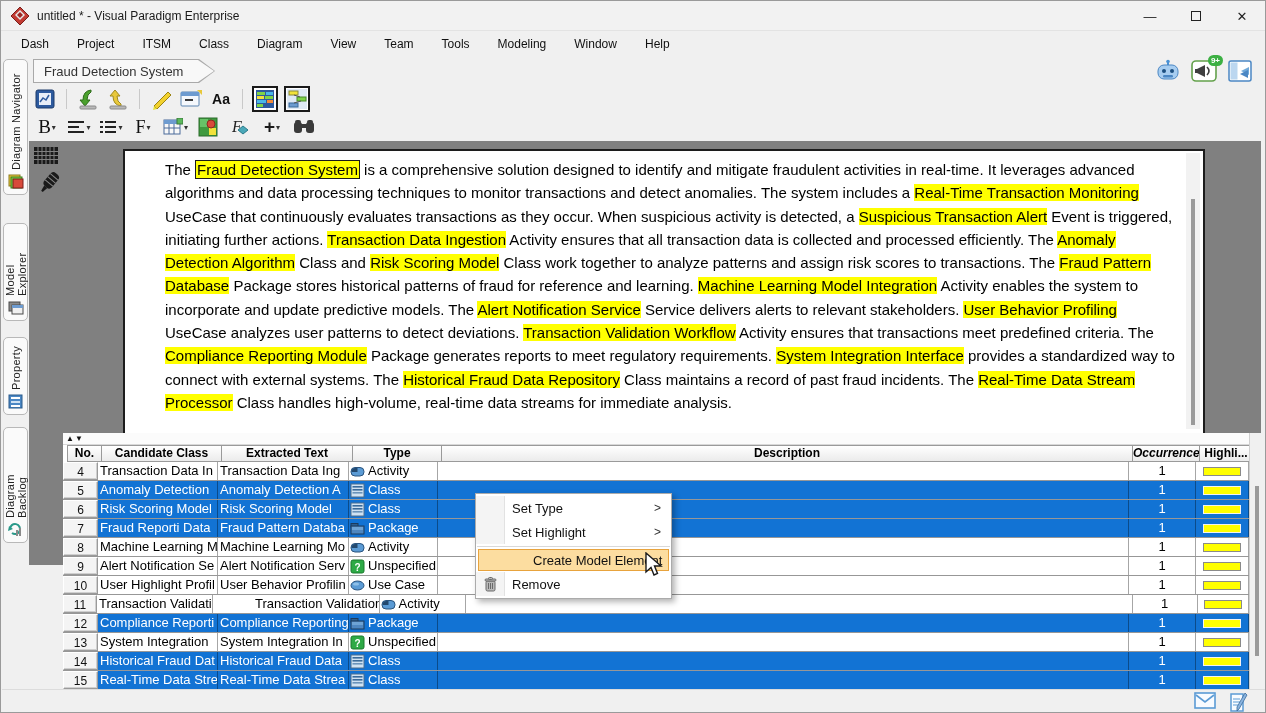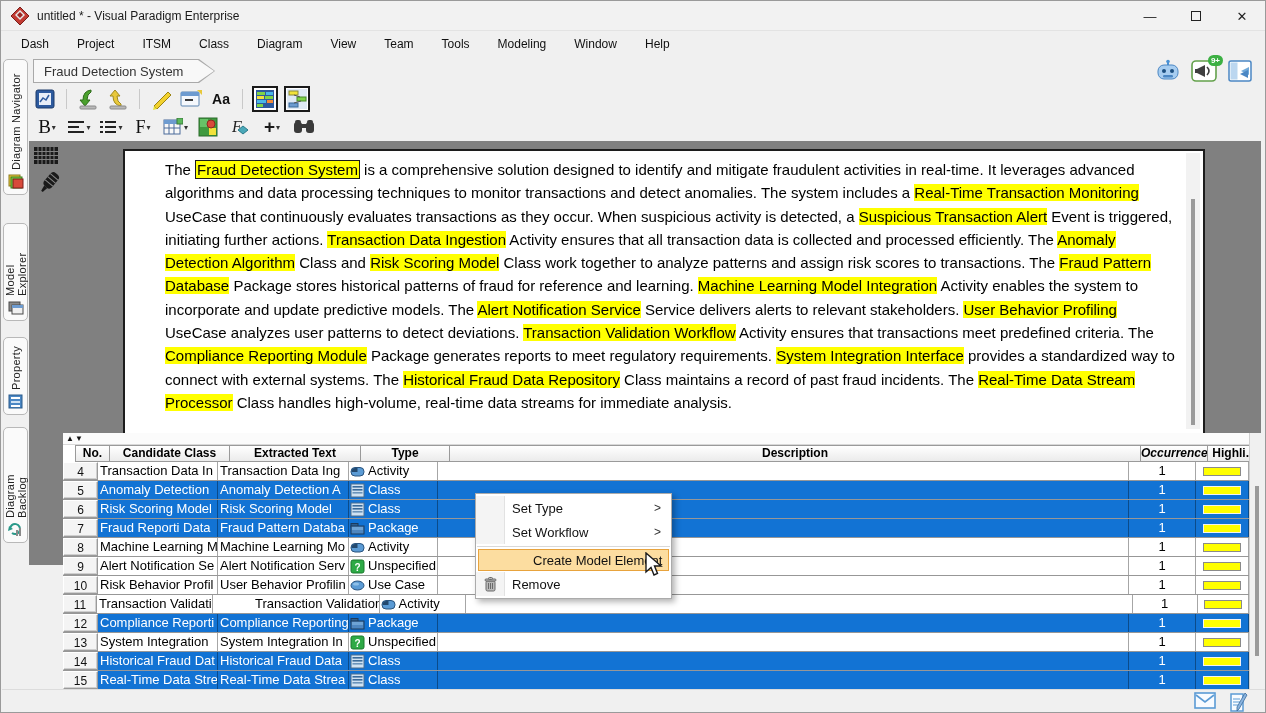--- a/index.html
+++ b/index.html
@@ -72,21 +72,21 @@
 
   
   .canvas-grid-icon { position:absolute; left:5px; top:6px; }
   .canvas-stamp-icon { position:absolute; left:8px; top:30px; }
 
   
   .tablepanel { position:absolute; left:62px; top:432px; width:1200px; height:257px; background:#ffffff; }
   .tp-strip { position:absolute; top:0; left:0; width:100%; height:12px; background:#fbfbfb;
               border-bottom:1px solid #d8d8d8; display:flex; align-items:center; padding-left:3px; gap:1px; }
   .tp-arrow { font-size:8px; color:#111; line-height:10px; }
-  .thead { position:absolute; top:12px; left:12px; height:20px; display:flex; }
+  .thead { position:absolute; top:12px; left:4px; height:20px; display:flex; }
   .hcell { height:17px; font-size:12px; font-weight:bold; text-align:center; line-height:15px;
            background:linear-gradient(#ffffff,#ebebeb); border:1px solid #9a9a9a; border-left:none;
            overflow:hidden; white-space:nowrap; color:#000; }
   .hcell:first-child { border-left:1px solid #9a9a9a; }
   .tbody { position:absolute; top:29px; left:0; width:1186px; }
   .trow { display:flex; height:19px; border-bottom:1px solid #979797; background:#fff; }
   .trow.sel { background:#1273d4; color:#fff; }
   .tcell { height:18px; line-height:18px; font-size:13px; overflow:hidden; white-space:nowrap;
            border-right:1px solid rgba(0,0,0,0.35); padding:0 2px; }
   .cell-no { background:#f4f4f4; color:#111; text-align:center; font-size:12px;
@@ -522,21 +522,21 @@
             <span>Unspecified</span>
           </div>
           <div class="tcell " style="width: 691px;"></div>
           <div class="tcell cell-occ" style="width: 67px;">1</div>
           <div class="tcell cell-high" style="width: 53px;">
             <span class="swatch"></span>
           </div>
         </div>
         <div class="trow">
           <div class="tcell cell-no" style="width: 35px;">10</div>
-          <div class="tcell " style="width: 120px;">Risk Behavior Profil</div>
+          <div class="tcell " style="width: 120px;">User Highlight Profil</div>
           <div class="tcell " style="width: 131px;">User Behavior Profilin</div>
           <div class="tcell cell-type" style="width: 89px;">
             <span style="display: inline-flex;">
               <svg width="15" height="15" viewBox="0 0 15 15">
                 <ellipse cx="7.5" cy="7.5" rx="6.5" ry="4.5" fill="#5b9bd5" stroke="#2a547f"></ellipse>
                 <ellipse cx="6" cy="6" rx="3" ry="1.6" fill="#8fc0e8"></ellipse>
               </svg>
             </span>
             <span>Use Case</span>
           </div>
@@ -653,21 +653,21 @@
   </div>
 
   <div class="ctxmenu">
       <div class="cm-item">
         <span class="cm-gutter"></span>
         <span>Set Type</span>
         <span class="cm-arrow">&gt;</span>
       </div>
       <div class="cm-item">
         <span class="cm-gutter"></span>
-        <span>Set Workflow</span>
+        <span>Set Highlight</span>
         <span class="cm-arrow">&gt;</span>
       </div>
       <div class="cm-sep"></div>
       <div class="cm-item hl-item">
         <span>Create Model Element</span>
       </div>
       <div class="cm-item">
         <span class="cm-gutter">
           <svg width="13" height="15" viewBox="0 0 13 15">
             <rect x="2" y="4" width="9" height="10" rx="1.5" fill="#b9b9b9" stroke="#6a6a6a"></rect>

